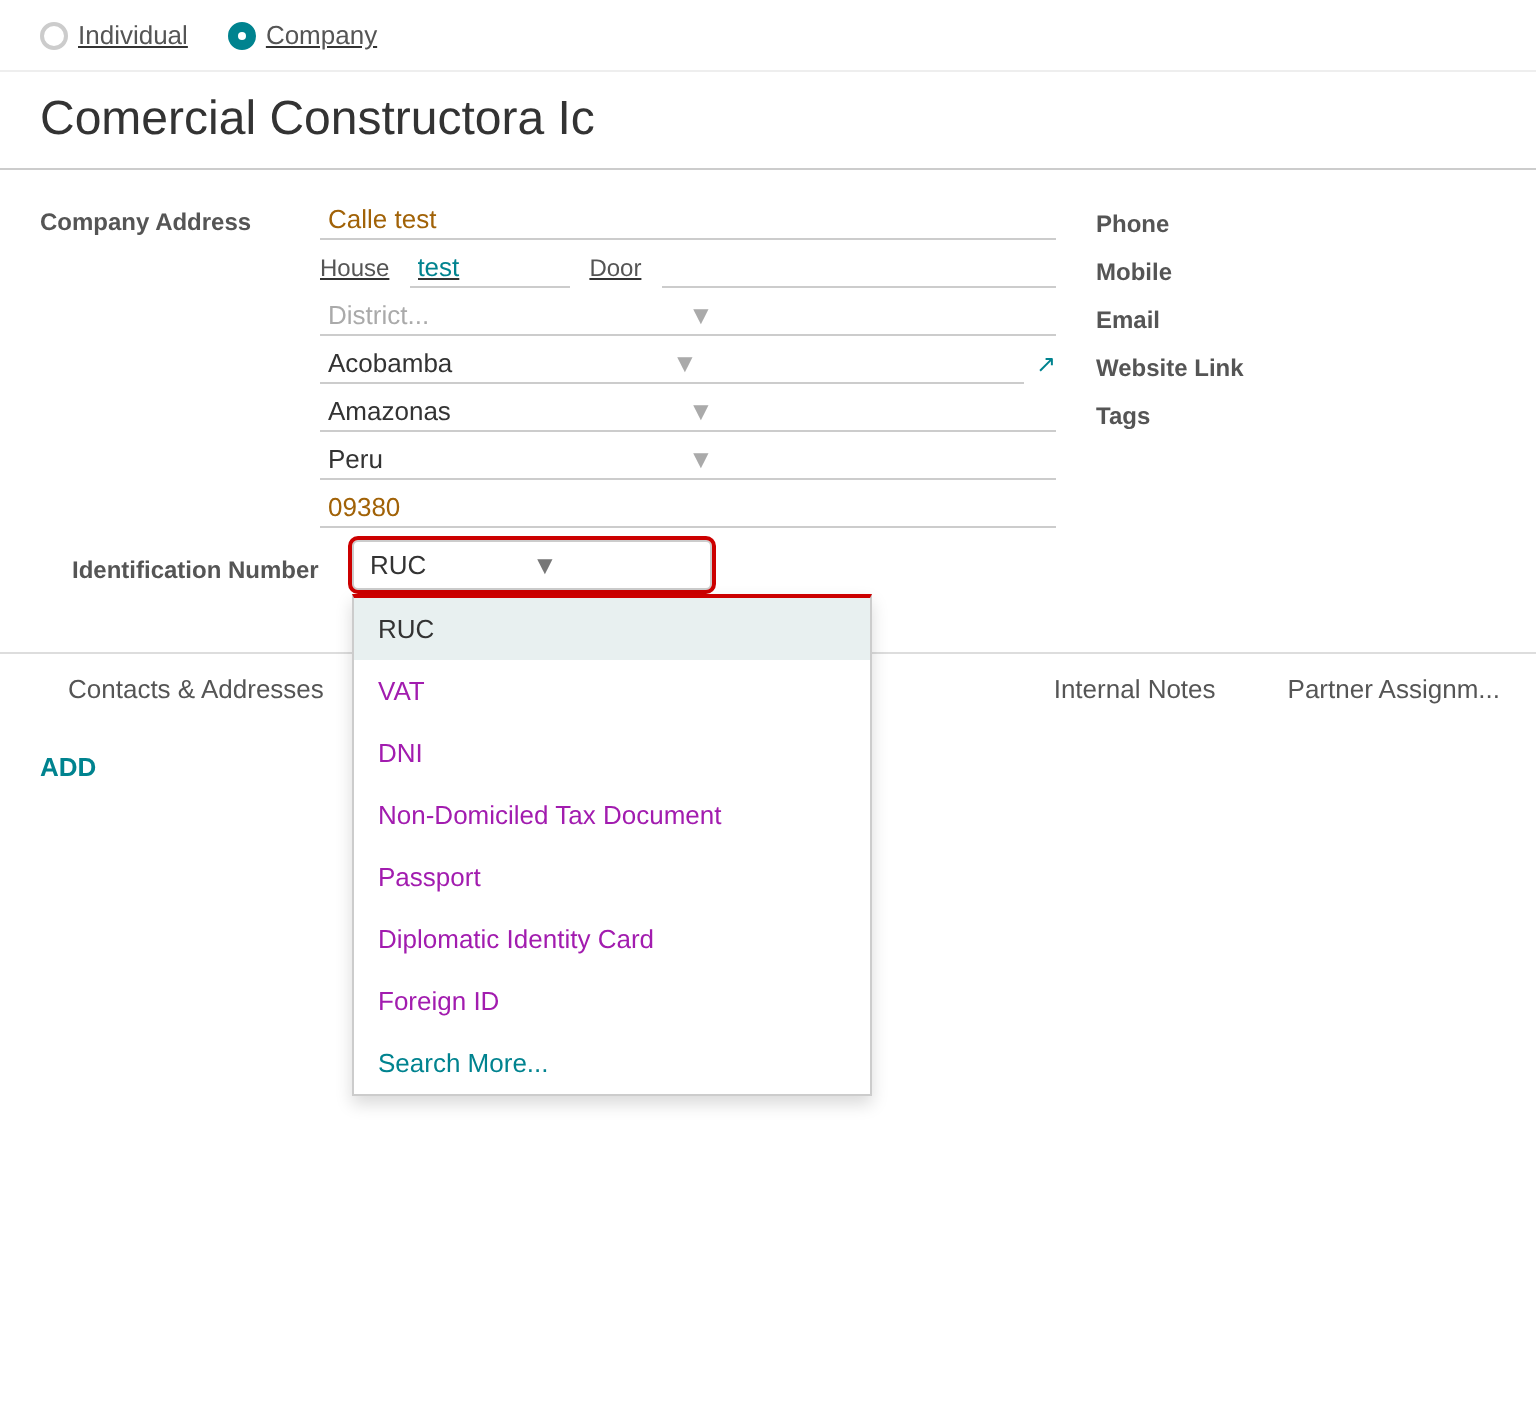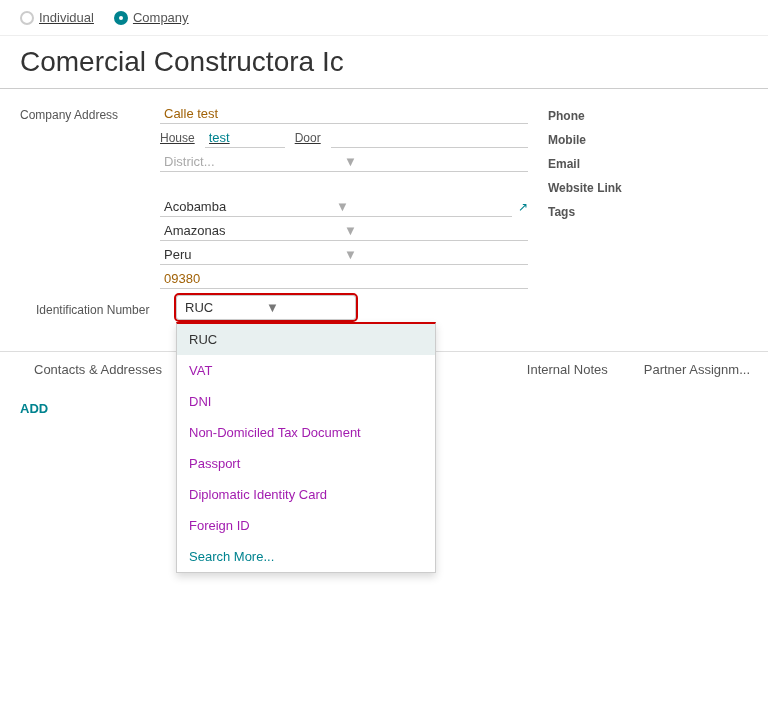--- a/index.html
+++ b/index.html
@@ -51,21 +51,21 @@
       background: #fff;
       border-radius: 50%;
       position: absolute;
       top: 50%;
       left: 50%;
       transform: translate(-50%, -50%);
     }
 
     .company-title {
       padding: 10px 20px 5px 20px;
-      font-size: 28px;
+      font-size: 24px;
       font-weight: 300;
       color: #333;
       border-bottom: 1px solid #ccc;
       padding-bottom: 10px;
     }
 
     .form-area {
       display: flex;
       padding: 15px 20px;
       gap: 20px;
@@ -79,21 +79,21 @@
       width: 200px;
     }
 
     .form-row {
       display: flex;
       align-items: flex-start;
       margin-bottom: 6px;
     }
 
     .field-label {
-      font-weight: normal;
+      font-weight: bold;
       font-size: 12px;
       color: #555;
       min-width: 140px;
       padding-top: 4px;
     }
 
     .field-value {
       flex: 1;
     }
 
@@ -156,21 +156,20 @@
 
     .dropdown-arrow {
       font-size: 10px;
       color: #777;
     }
 
     .state-row {
       display: flex;
       align-items: center;
       gap: 6px;
-      margin-top: 21px;
     }
 
     .external-link {
       color: #00838f;
       font-size: 12px;
       cursor: pointer;
     }
 
     .right-labels {
       display: flex;

